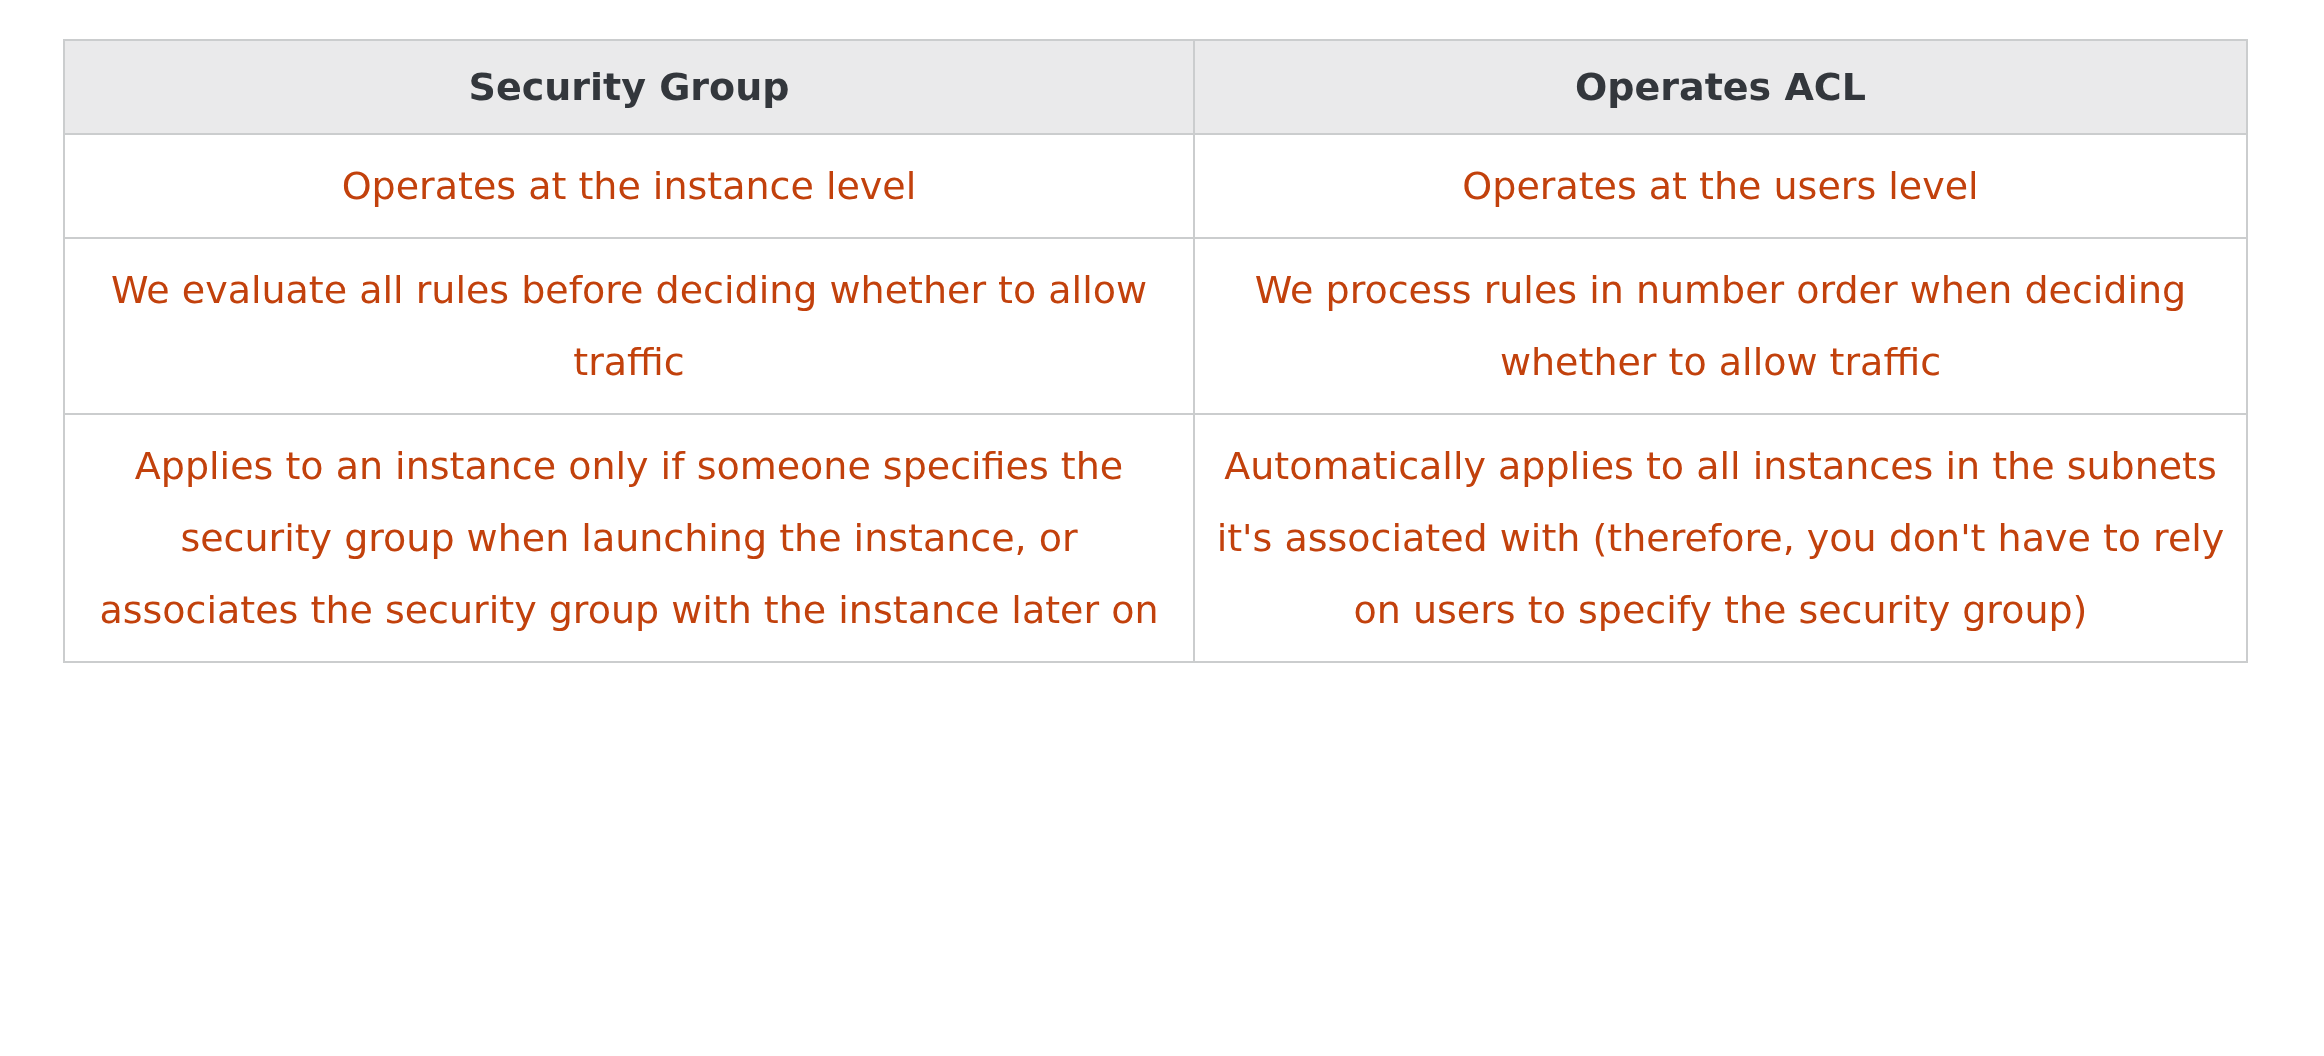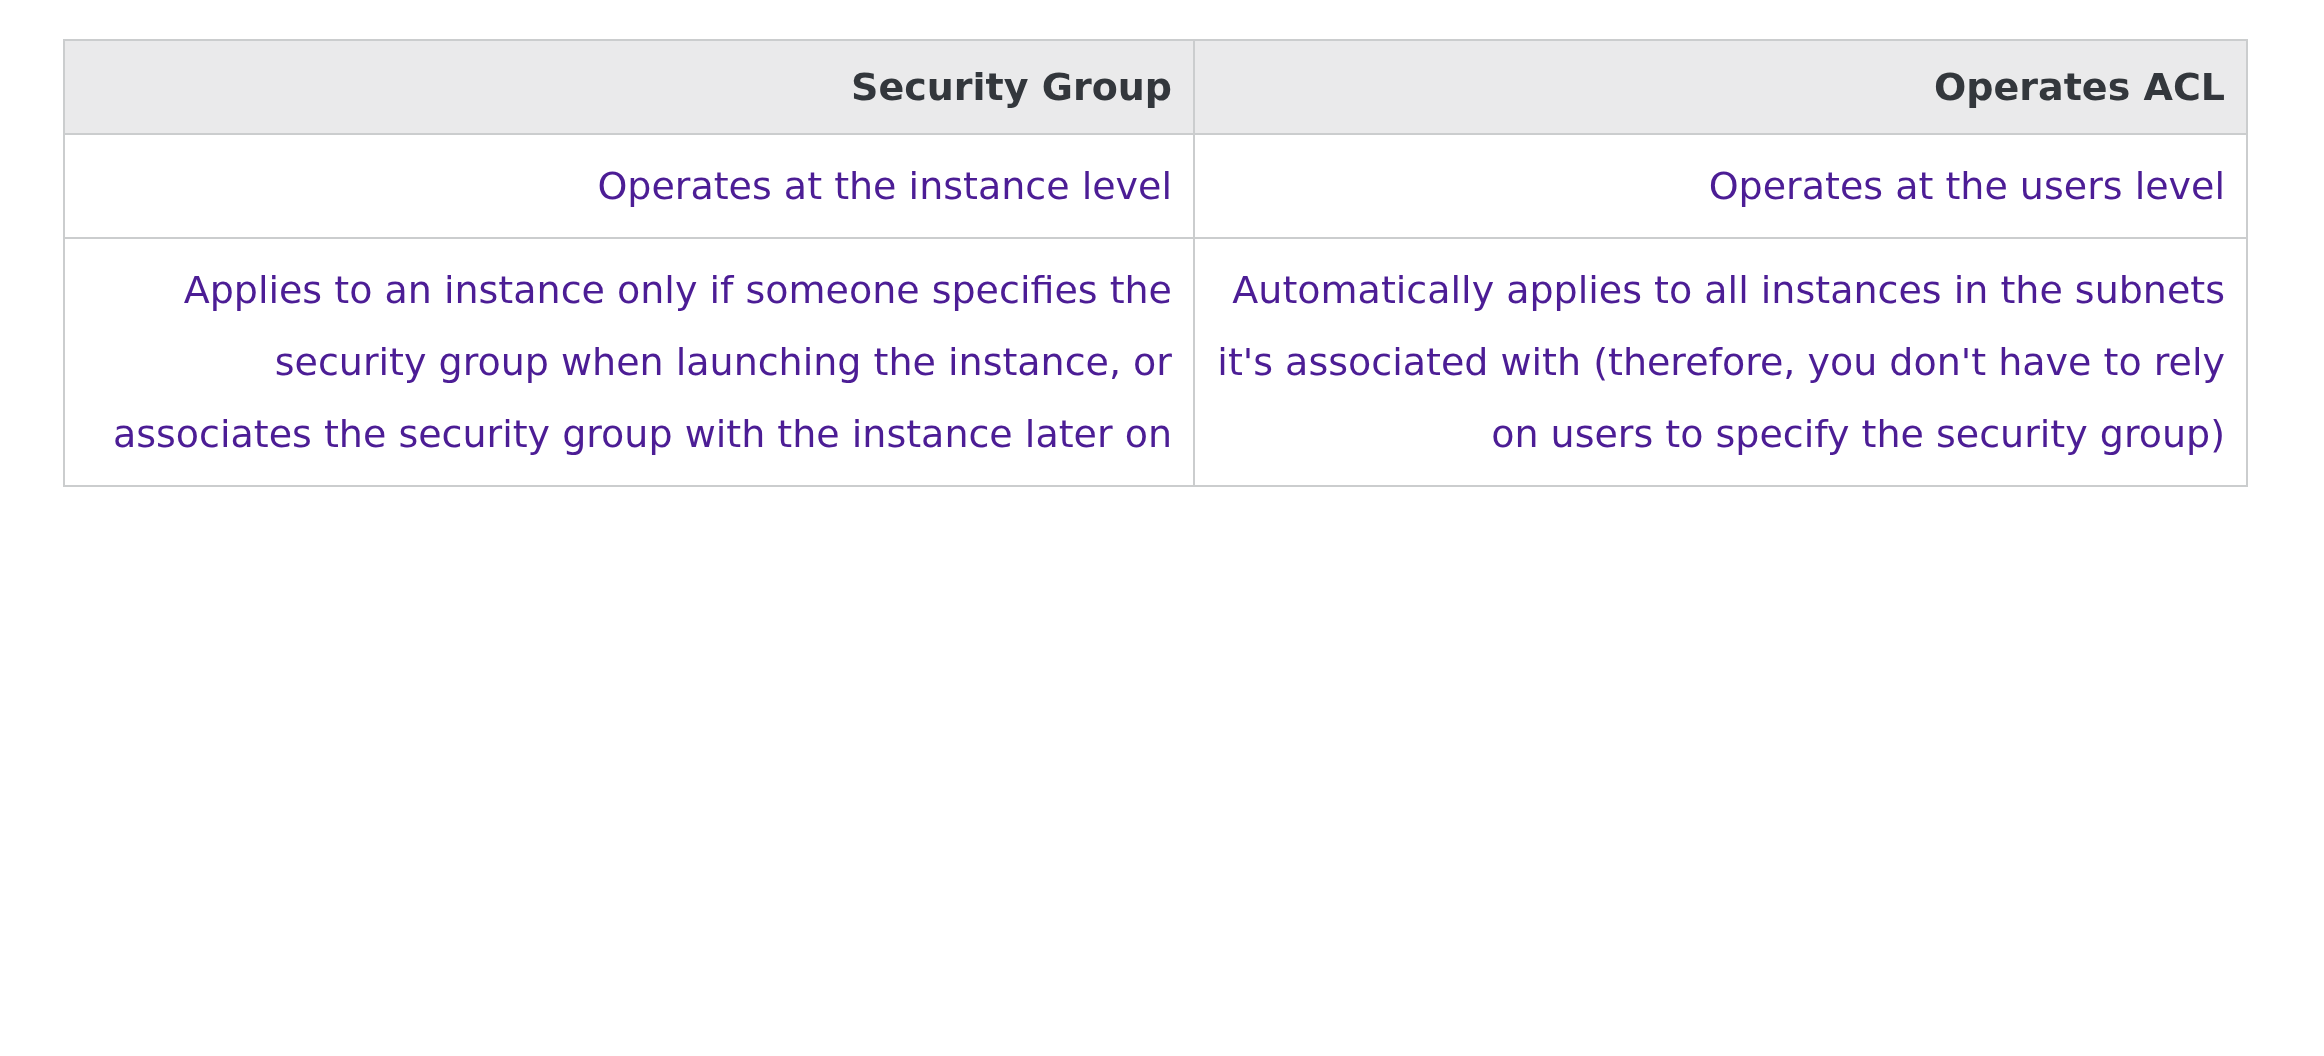--- a/index.html
+++ b/index.html
@@ -24,35 +24,35 @@
     table-layout: fixed;
     width: 2183px;
     background: #ffffff;
   }
   table.cmp col.c1 { width: 1130px; }
   table.cmp col.c2 { width: 1053px; }
   table.cmp th,
   table.cmp td {
     border: 2px solid #cbcdce;
     vertical-align: top;
-    text-align: right;
+    text-align: center;
     box-sizing: border-box;
     word-wrap: break-word;
   }
   table.cmp th {
     background: #eaeaeb;
     color: #33373c;
     font-size: 38px;
     font-weight: bold;
     line-height: 62px;
     padding: 15px 21px;
   }
   table.cmp td {
     background: #ffffff;
-    color: #4c1d95;
+    color: #c2410c;
     font-size: 38px;
     font-weight: normal;
     line-height: 72px;
     padding: 15px 21px;
   }
 </style>
 </head>
 <body>
 
 <div class="page-wrap">
@@ -66,18 +66,22 @@
         <th>Security Group</th>
         <th>Operates ACL</th>
       </tr>
     </thead>
     <tbody>
       <tr>
         <td>Operates at the instance level</td>
         <td>Operates at the users level</td>
       </tr>
       <tr>
+        <td>We evaluate all rules before deciding whether to allow traffic</td>
+        <td>We process rules in number order when deciding whether to allow traffic</td>
+      </tr>
+      <tr>
         <td>Applies to an instance only if someone specifies the security group when launching the instance, or associates the security group with the instance later on</td>
         <td>Automatically applies to all instances in the subnets it's associated with (therefore, you don't have to rely on users to specify the security group)</td>
       </tr>
     </tbody>
   </table>
 </div>
 
 </body></html>

